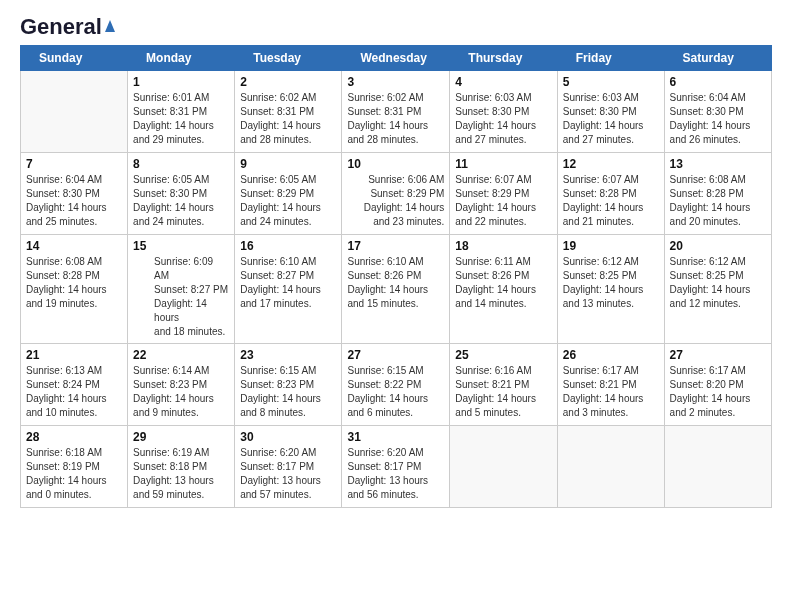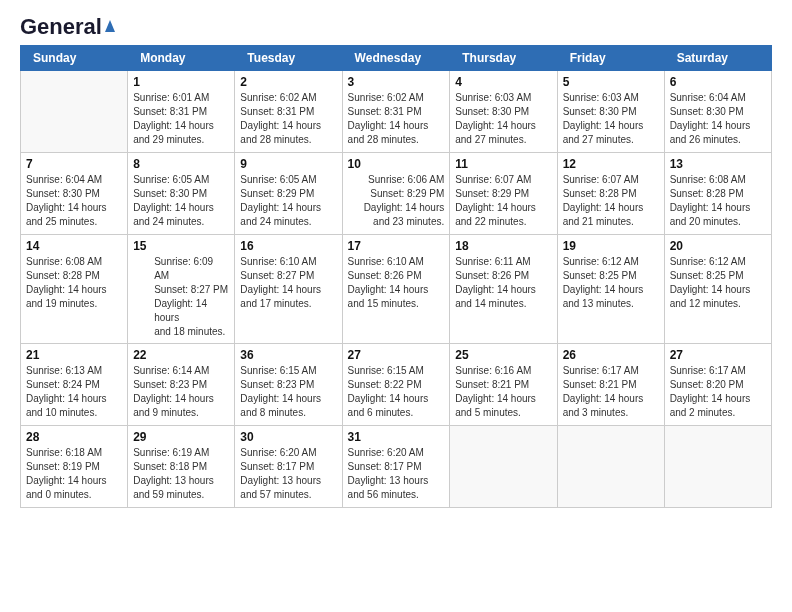--- a/index.html
+++ b/index.html
@@ -43,21 +43,21 @@
     }
     .calendar {
       width: 100%;
       border-collapse: collapse;
       font-size: 11px;
     }
     .calendar th {
       background-color: #2e6db4;
       color: #fff;
       text-align: left;
-      padding: 5px 12px;
+      padding: 5px 18px;
       font-size: 12px;
       font-weight: bold;
       border: 1px solid #2e6db4;
     }
     .calendar td {
       border: 1px solid #ccc;
       vertical-align: top;
       padding: 4px 5px;
       width: 108px;
       height: 82px;
@@ -266,21 +266,21 @@
 and 10 minutes.</div>
           </td>
           <td>
             <span class="day-num">22</span>
             <div class="day-info" style="white-space: pre-line;">Sunrise: 6:14 AM
 Sunset: 8:23 PM
 Daylight: 14 hours
 and 9 minutes.</div>
           </td>
           <td>
-            <span class="day-num">36</span>
+            <span class="day-num">23</span>
             <div class="day-info" style="white-space: pre-line;">Sunrise: 6:15 AM
 Sunset: 8:23 PM
 Daylight: 14 hours
 and 8 minutes.</div>
           </td>
           <td>
             <span class="day-num">27</span>
             <div class="day-info" style="white-space: pre-line;">Sunrise: 6:15 AM
 Sunset: 8:22 PM
 Daylight: 14 hours

